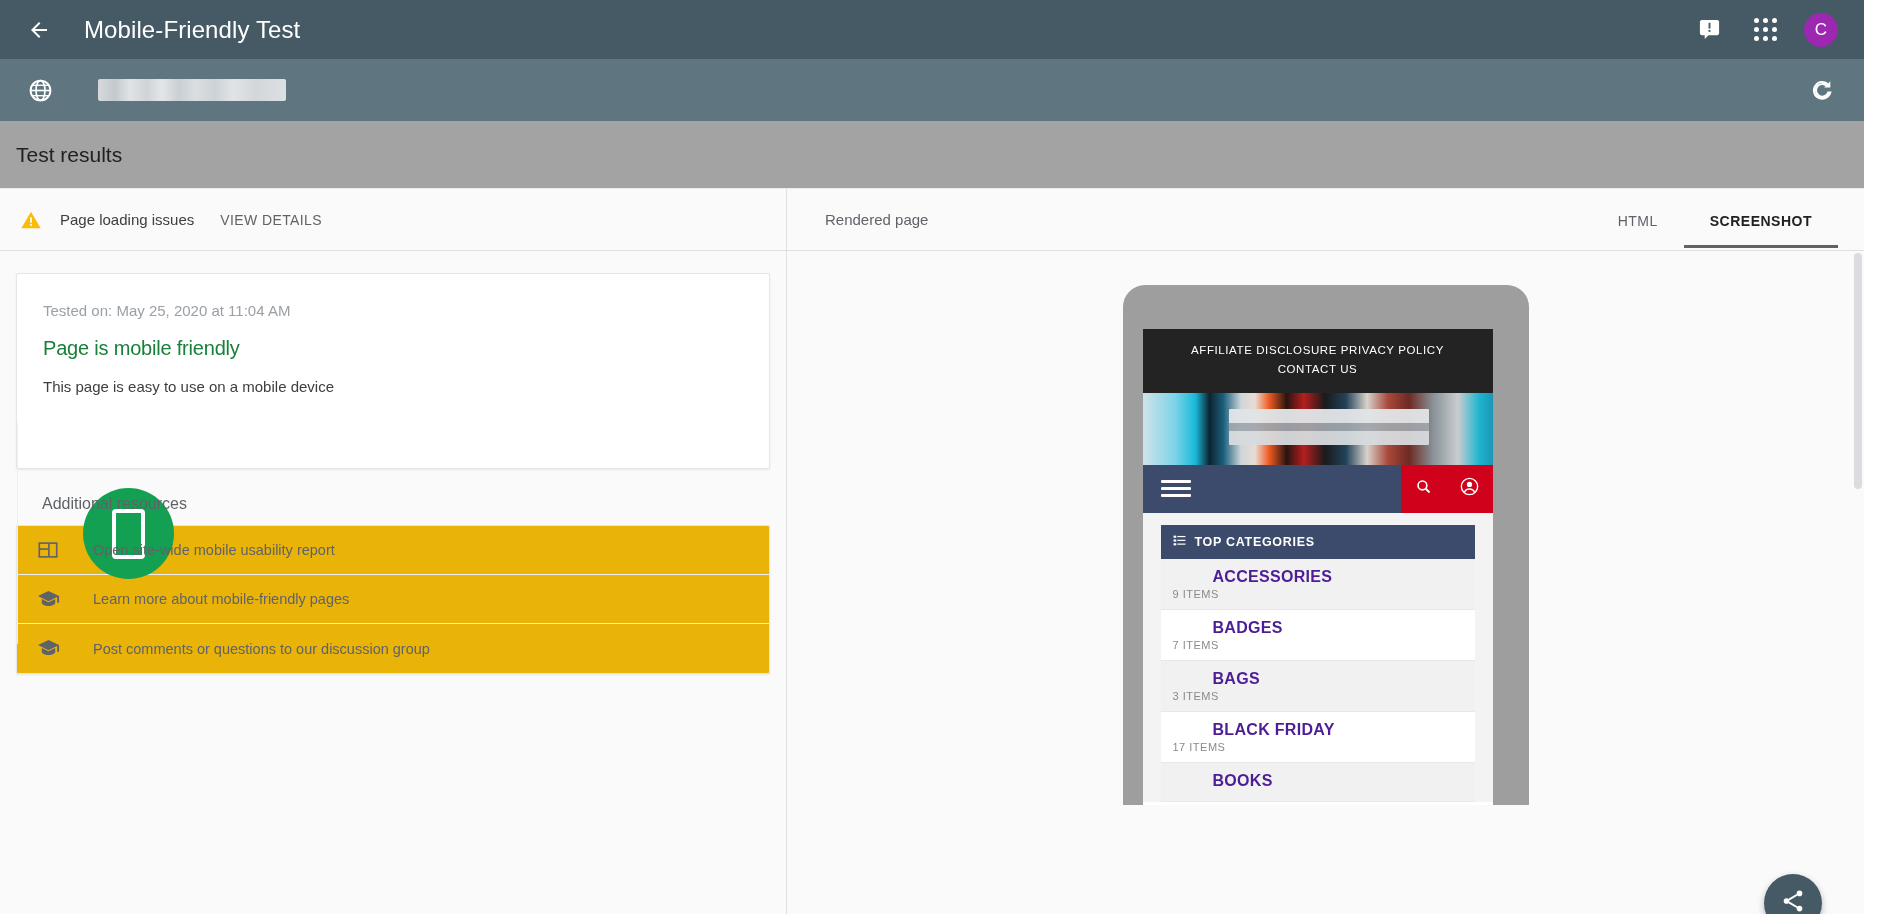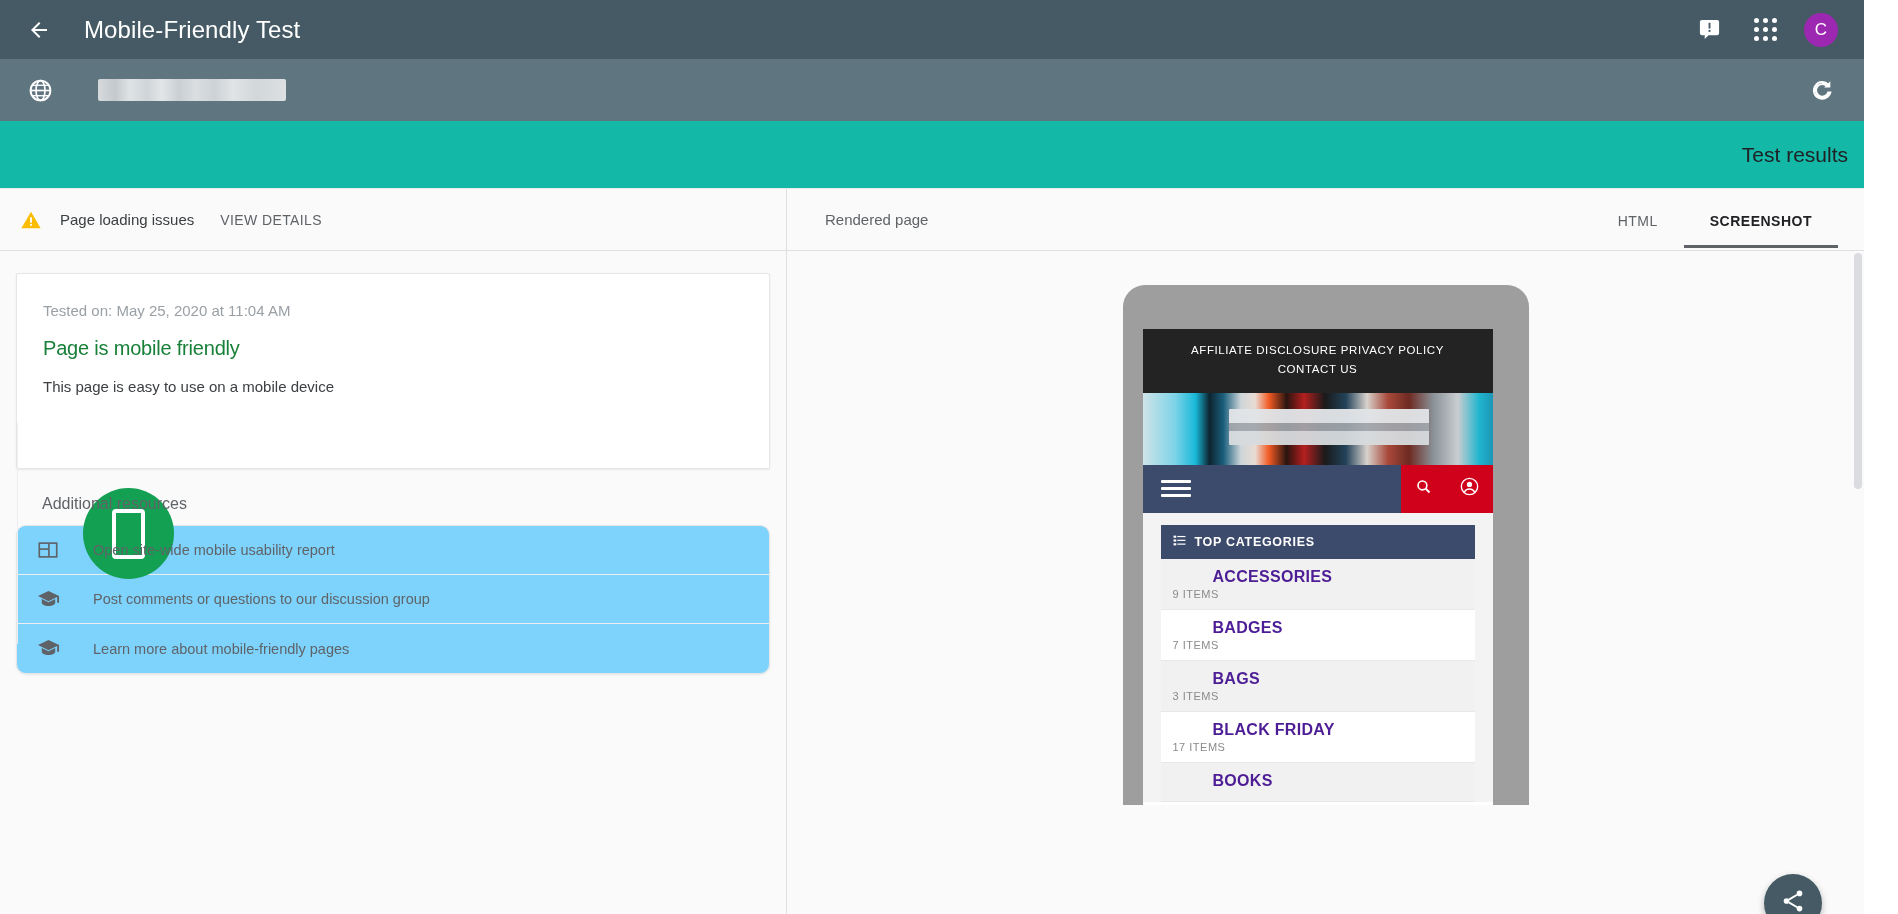--- a/index.html
+++ b/index.html
@@ -46,22 +46,22 @@
     margin-left: 40px; height: 22px; width: 188px; border-radius: 2px;
     background: linear-gradient(90deg,#d6dadd 0%,#c3c9cd 9%,#dfe3e5 17%,#cfd4d8 26%,
       #e3e6e8 34%,#c9cfd3 43%,#dadee1 52%,#ccd2d6 62%,#e1e4e6 72%,#d2d7da 84%,#dde0e3 100%);
     flex: 0 0 auto;
   }
   .urlbar-spacer { flex: 1 1 auto; }
   .refresh-icon { width: 40px; height: 40px; display:flex; align-items:center; justify-content:center; cursor:pointer; flex:0 0 auto;}
 
   
   .results-header {
-    height: 68px; background: #14b8a6; display: flex; align-items: center;
-    padding: 0 16px; border-bottom: 1px solid #e8eaed; justify-content: flex-end;
+    height: 68px; background: #a3a3a3; display: flex; align-items: center;
+    padding: 0 16px; border-bottom: 1px solid #e8eaed;
   }
   .results-title { font-size: 21px; color: #202124; font-weight: 400; }
 
   
   .body-split { display: flex; height: 787px; }
   .left-pane {
     width: 787px; flex: 0 0 787px; background: #fafafa;
     border-right: 1px solid #e0e0e0; position: relative;
     display: flex; flex-direction: column;
   }
@@ -100,21 +100,21 @@
     width: 91px; height: 91px; border-radius: 50%; background: #13a052;
     display: flex; align-items: center; justify-content: center;
   }
   .phone-glyph {
     width: 33px; height: 50px; border: 4px solid #fff; border-radius: 4px; background: transparent;
   }
 
   .section-label { font-size: 16px; color: #5f6368; margin: 26px 0 12px 26px; }
 
   .resource-card {
-    background: #7dd3fc; border: 1px solid #e4e6e8; border-radius: 10px;
+    background: #eab308; border: 1px solid #e4e6e8; border-radius: 2px;
     box-shadow: 0 1px 2px rgba(60,64,67,.10);
   }
   .resource-row {
     height: 49px; display: flex; align-items: center; padding: 0 20px; cursor: pointer;
     border-bottom: 1px solid #eceef0;
   }
   .resource-row:last-child { border-bottom: none; }
   .resource-icon { width: 36px; flex: 0 0 36px; display: flex; align-items: center; }
   .resource-label { font-size: 14.5px; color: #5f6368; margin-left: 20px; }
 
@@ -299,31 +299,31 @@
             <span class="resource-label">Open site-wide mobile usability report</span>
           </div>
 
           <div class="resource-row">
             <span class="resource-icon">
               <svg width="23" height="23" viewBox="0 0 24 24">
                 <path d="M12 3 1 8.3l11 5.4 9-4.4v6.2h2V8.3L12 3z" fill="#5f6368"></path>
                 <path d="M5 11.4v3.9c0 1.9 3.1 3.4 7 3.4s7-1.5 7-3.4v-3.9l-7 3.4-7-3.4z" fill="#5f6368"></path>
               </svg>
             </span>
-            <span class="resource-label">Post comments or questions to our discussion group</span>
+            <span class="resource-label">Learn more about mobile-friendly pages</span>
           </div>
 
           <div class="resource-row">
             <span class="resource-icon">
               <svg width="23" height="23" viewBox="0 0 24 24">
                 <path d="M12 3 1 8.3l11 5.4 9-4.4v6.2h2V8.3L12 3z" fill="#5f6368"></path>
                 <path d="M5 11.4v3.9c0 1.9 3.1 3.4 7 3.4s7-1.5 7-3.4v-3.9l-7 3.4-7-3.4z" fill="#5f6368"></path>
               </svg>
             </span>
-            <span class="resource-label">Learn more about mobile-friendly pages</span>
+            <span class="resource-label">Post comments or questions to our discussion group</span>
           </div>
 
         </div>
       </div>
 
     </div>
 
     <div class="right-pane">
 
       <div class="preview-bar">

